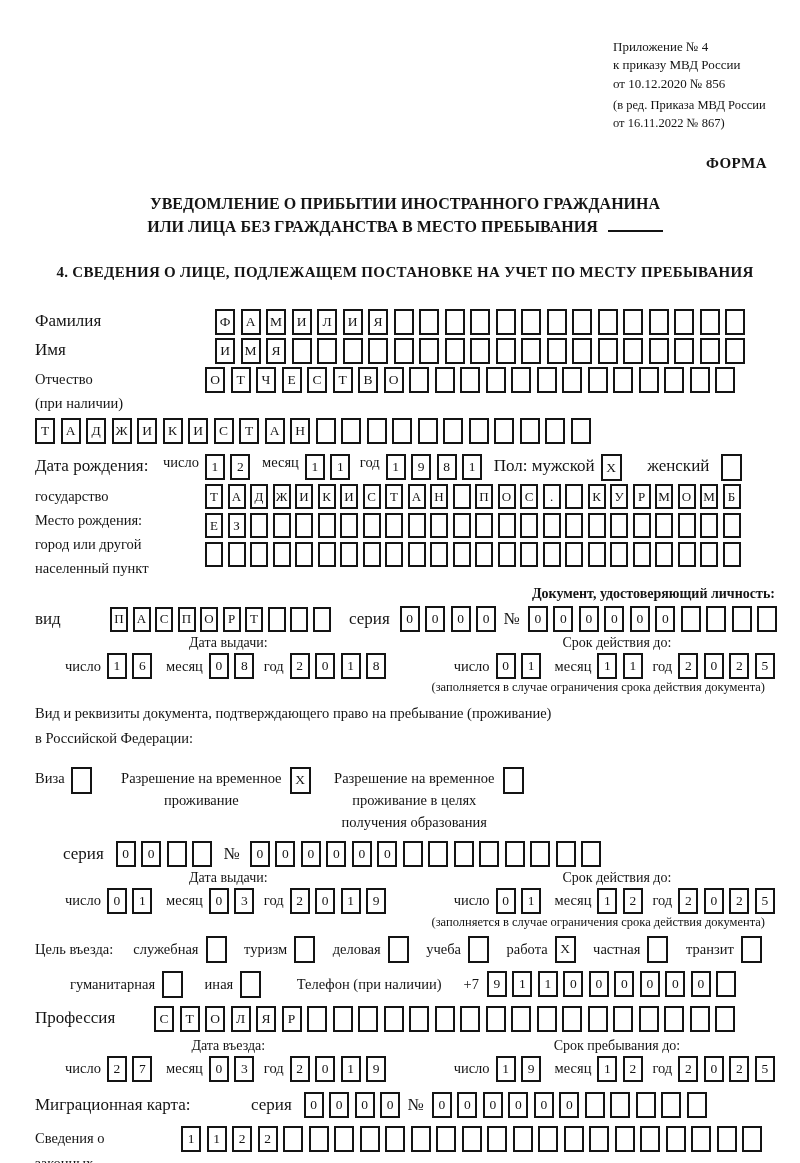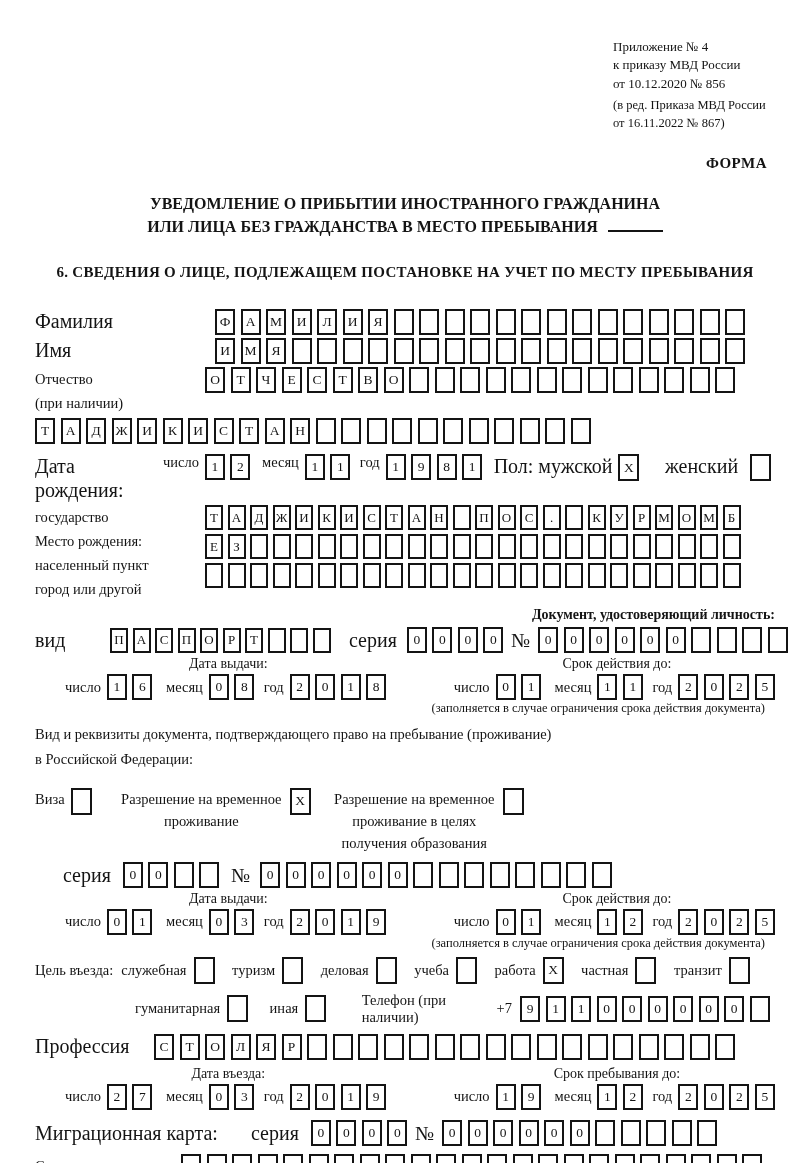--- a/index.html
+++ b/index.html
@@ -13,21 +13,21 @@
   .hdr .rev{font-size:12.5px;margin-top:4px;}
   .forma{text-align:right;font-weight:bold;font-size:15px;margin-top:22px;padding-right:8px;letter-spacing:.5px;}
 
   
   .title{text-align:center;font-weight:bold;font-size:16px;line-height:1.45;margin-top:20px;}
   .blank{display:inline-block;width:55px;border-bottom:2px solid #141414;height:14px;margin-left:10px;}
   .sec-heading{text-align:center;font-weight:bold;font-size:15px;letter-spacing:.3px;margin-top:26px;}
 
   
   .row{display:flex;align-items:flex-start;margin-bottom:3px;}
-  .lbl{font-size:20px;line-height:24px;flex-shrink:0;}
+  .lbl{font-size:17px;line-height:24px;flex-shrink:0;}
   .lblcol{flex-shrink:0;font-size:14.5px;line-height:24px;}
   .cells{display:inline-flex;flex-wrap:nowrap;}
   .cell{display:inline-flex;align-items:center;justify-content:center;flex-shrink:0;
         width:20px;height:26px;border:2px solid #141414;margin-right:5.5px;
         font-size:13.5px;background:#fff;}
   .sm .cell, .cell.sm{width:18px;height:25px;margin-right:4.5px;font-size:13px;}
   .box{width:21px;height:27px;flex-shrink:0;}
   .mb4{margin-bottom:4px;}
 
   
@@ -67,21 +67,21 @@
       <div>от 16.11.2022 № 867)</div>
     </div>
   </div>
   <div class="forma">ФОРМА</div>
 
   <div class="title">
     <div>УВЕДОМЛЕНИЕ О ПРИБЫТИИ ИНОСТРАННОГО ГРАЖДАНИНА</div>
     <div><span>ИЛИ ЛИЦА БЕЗ ГРАЖДАНСТВА В МЕСТО ПРЕБЫВАНИЯ</span><span class="blank"></span></div>
   </div>
 
-  <div class="sec-heading">6. СВЕДЕНИЯ О ЛИЦЕ, ПОДЛЕЖАЩЕМ ПОСТАНОВКЕ НА УЧЕТ ПО МЕСТУ ПРЕБЫВАНИЯ</div>
+  <div class="sec-heading">4. СВЕДЕНИЯ О ЛИЦЕ, ПОДЛЕЖАЩЕМ ПОСТАНОВКЕ НА УЧЕТ ПО МЕСТУ ПРЕБЫВАНИЯ</div>
 
   <div class="row" style="margin-top:28px;">
     <span class="lbl" style="width:180px">Фамилия</span>
     <span class="cells">
         <span class="cell">Ф</span>
         <span class="cell">А</span>
         <span class="cell">М</span>
         <span class="cell">И</span>
         <span class="cell">Л</span>
         <span class="cell">И</span>
@@ -209,22 +209,22 @@
     <span class="lbl" style="margin-left:6px">Пол: мужской</span>
     <span class="cell box" style="margin-left:6px">X</span>
     <span class="lbl" style="margin-left:20px">женский</span>
     <span class="cell box" style="margin-left:12px"></span>
   </div>
 
   <div class="row">
     <span class="lblcol" style="width:170px">
       <div>государство</div>
       <div>Место рождения:</div>
+      <div>город или другой</div>
       <div>населенный пункт</div>
-      <div>город или другой</div>
     </span>
     <span>
       <div class="cells sm mb4">
           <span class="cell">Т</span>
           <span class="cell">А</span>
           <span class="cell">Д</span>
           <span class="cell">Ж</span>
           <span class="cell">И</span>
           <span class="cell">К</span>
           <span class="cell">И</span>
@@ -482,38 +482,38 @@
             <span class="cell">2</span>
             <span class="cell">5</span>
           </span>
       </div>
     </div>
   </div>
   <div class="note">(заполняется в случае ограничения срока действия документа)</div>
 
   <div class="purp">
     <span class="plbl">Цель въезда:</span>
-    <span class="plbl" style="margin-left:8px">служебная</span>
+    <span class="plbl" style="margin-left:20px">служебная</span>
     <span class="cell box"></span>
     <span class="plbl">туризм</span>
     <span class="cell box"></span>
     <span class="plbl">деловая</span>
     <span class="cell box"></span>
     <span class="plbl">учеба</span>
     <span class="cell box"></span>
     <span class="plbl">работа</span>
     <span class="cell box">X</span>
     <span class="plbl">частная</span>
     <span class="cell box"></span>
     <span class="plbl">транзит</span>
     <span class="cell box"></span>
   </div>
 
   <div class="purp">
-    <span class="plbl" style="margin-left:100px">гуманитарная</span>
+    <span class="plbl" style="margin-left:35px">гуманитарная</span>
     <span class="cell box"></span>
     <span class="plbl" style="margin-left:16px">иная</span>
     <span class="cell box"></span>
     <span class="plbl" style="margin-left:30px">Телефон (при наличии)</span>
     <span class="plbl" style="margin-left:22px;margin-right:8px">+7</span>
     <span class="cells">
         <span class="cell">9</span>
         <span class="cell">1</span>
         <span class="cell">1</span>
         <span class="cell">0</span>

